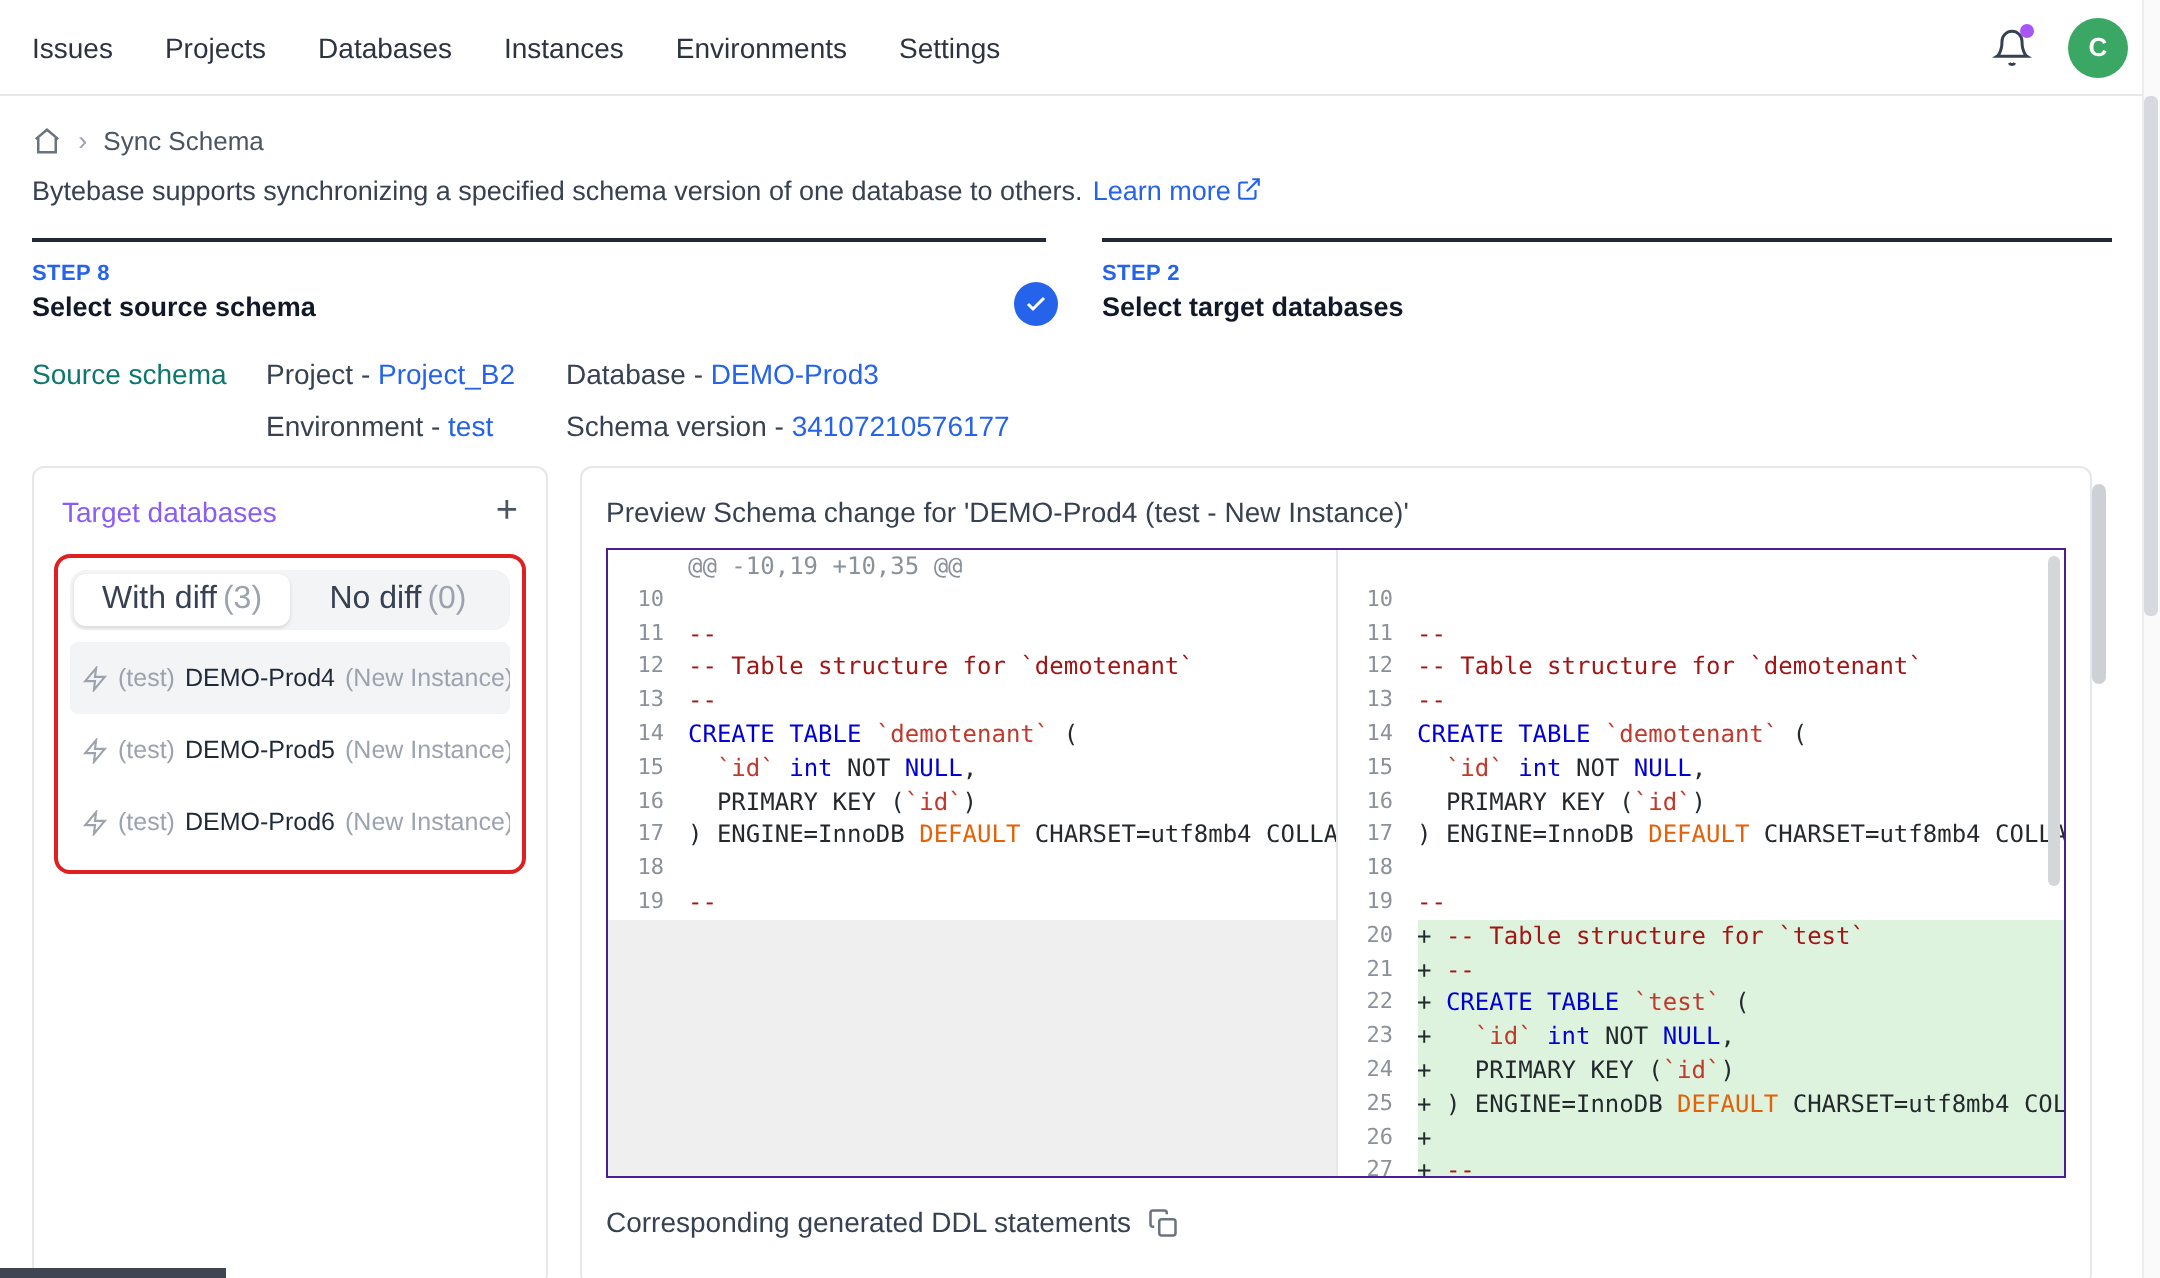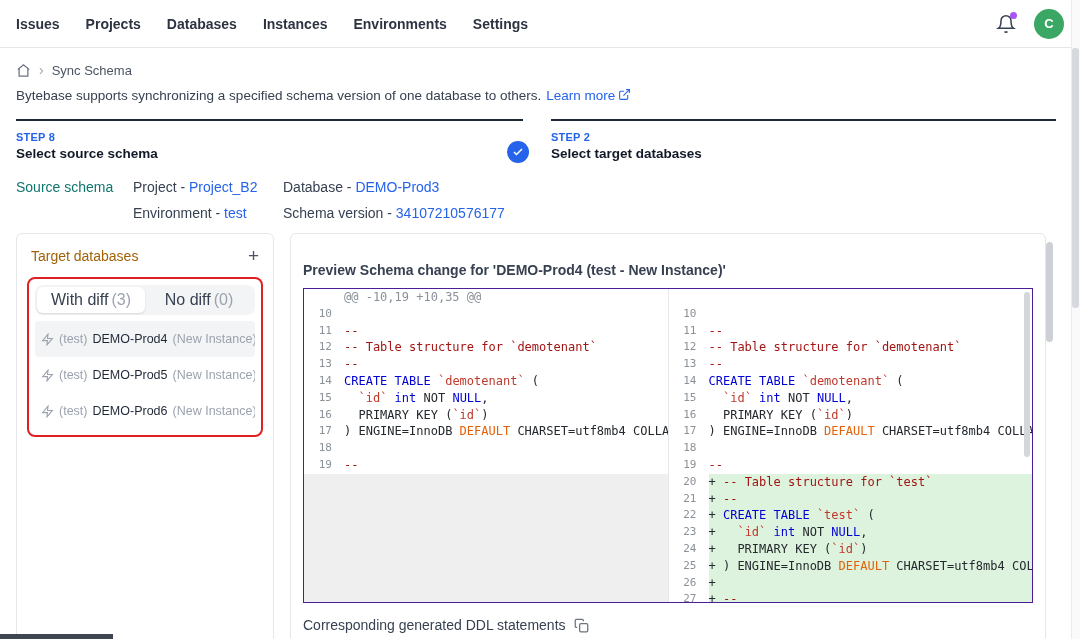--- a/index.html
+++ b/index.html
@@ -2,21 +2,21 @@
 <html style="--accent: #2563eb; --annotation-red: #e02020; --added-bg: #ddf3dd; --avatar-green: #3aa765; --step-line: #1f2937; --kw: #0000d4; --cm: #a31515; --id: #c0392b; --df: #e36209;"><head>
 <meta charset="utf-8">
 <style>
   *{margin:0;padding:0;box-sizing:border-box}
   html,body{width:1080px;height:639px;overflow:hidden;background:#fff;
     font-family:"Liberation Sans",sans-serif;color:#374151;position:relative}
 
   
   .topnav{height:48px;display:flex;align-items:center;justify-content:space-between;
     padding:0 16px;border-bottom:1px solid #e5e7eb}
-  #nav-items{display:flex;gap:26px;font-size:14px;font-weight:700;color:#2d3340}
+  #nav-items{display:flex;gap:26px;font-size:14px;font-weight:400;color:#2d3340}
   .nav-item{cursor:pointer}
   .nav-right{display:flex;align-items:center;gap:18px}
   .bell-wrap{position:relative;width:20px;height:20px;cursor:pointer}
   .bell-wrap svg{width:20px;height:20px;stroke:#374151;fill:none;stroke-width:1.8}
   .bell-dot{position:absolute;top:-2px;right:-1px;width:7px;height:7px;border-radius:50%;background:#a855f7}
   .avatar{width:30px;height:30px;border-radius:50%;background:var(--avatar-green,#3aa765);
     color:#fff;display:flex;align-items:center;justify-content:center;font-size:13px;font-weight:600;cursor:pointer}
 
   
   .breadcrumb-row{display:flex;align-items:center;gap:8px;padding:14px 16px 0;font-size:13px;color:#4b5563}
@@ -41,40 +41,40 @@
   .source{display:flex;margin:18px 16px 0;font-size:14px}
   .source-label{width:117px;font-weight:500;color:#0f766e}
   .source-col{display:flex;flex-direction:column;gap:10px}
   .source-col.c1{width:150px}
   .kv .val{color:var(--accent,#2563eb);cursor:pointer}
 
   
   .main{display:flex;gap:16px;margin:12px 34px 0 16px;align-items:flex-start}
   .target-card{width:258px;border:1px solid #e5e7eb;border-radius:6px;padding:10px;height:410px;flex:none}
   .target-head{display:flex;align-items:center;justify-content:space-between;padding:2px 4px}
-  .target-title{font-size:14px;font-weight:500;color:#a16207}
+  .target-title{font-size:14px;font-weight:500;color:#8b5cf6}
   .plus-btn{font-size:19px;color:#4b5563;cursor:pointer;line-height:1}
   .red-box{border:2px solid var(--annotation-red,#e02020);border-radius:8px;margin-top:10px;padding:6px}
   #tabs{display:flex;background:#f3f4f6;border-radius:8px;padding:2px}
   .tab{flex:1;height:26px;display:flex;align-items:center;justify-content:center;font-size:16px;
     color:#374151;border-radius:6px;cursor:pointer}
   .tab.active{background:#fff;box-shadow:0 1px 2px rgba(0,0,0,.12);font-weight:500}
   .tab-count{color:#9ca3af;margin-left:3px}
   #tgt-list{margin-top:6px}
   .tgt-item{display:flex;align-items:center;gap:5px;height:36px;padding:0 6px;border-radius:4px;
     font-size:12.5px;cursor:pointer;white-space:nowrap;overflow:hidden}
   .tgt-item.selected{background:#f3f4f6}
   .zap{width:13px;height:13px;stroke:#9ca3af;fill:none;stroke-width:2;flex:none}
   .tgt-env{color:#9ca3af}
   .tgt-name{color:#1f2937}
   .tgt-suffix{color:#9ca3af}
 
   
   .preview-card{flex:1;border:1px solid #e5e7eb;border-radius:6px;padding:12px;height:410px;position:relative;min-width:0}
-  .preview-title{font-size:14px;font-weight:700;color:#374151;margin:16px 0 10px}
+  .preview-title{font-size:14px;font-weight:400;color:#374151;margin:2px 0 10px}
   .editor{border:1px solid #4c1d95;height:315px;display:flex;position:relative;overflow:hidden;
     font-family:"DejaVu Sans Mono",monospace;font-size:12px;line-height:16.8px;background:#fff}
   .pane{flex:1;overflow:hidden;min-width:0}
   .pane.right{border-left:1px solid #e5e7eb}
   .drow{display:flex;height:16.8px;white-space:pre}
   .gut{width:40px;flex:none;text-align:right;padding-right:12px;color:#8a9199;font-size:11px}
   .code{flex:1;overflow:hidden;min-width:0;color:#24292e}
   .drow.added .code{background:var(--added-bg,#ddf3dd)}
   .code.hdr{color:#8a9199}
   .filler{background:#efefef;width:100%}

